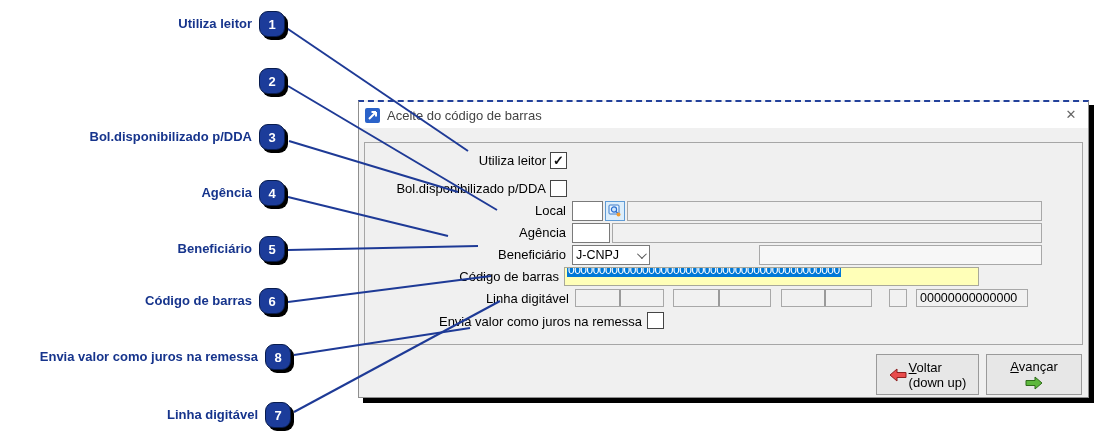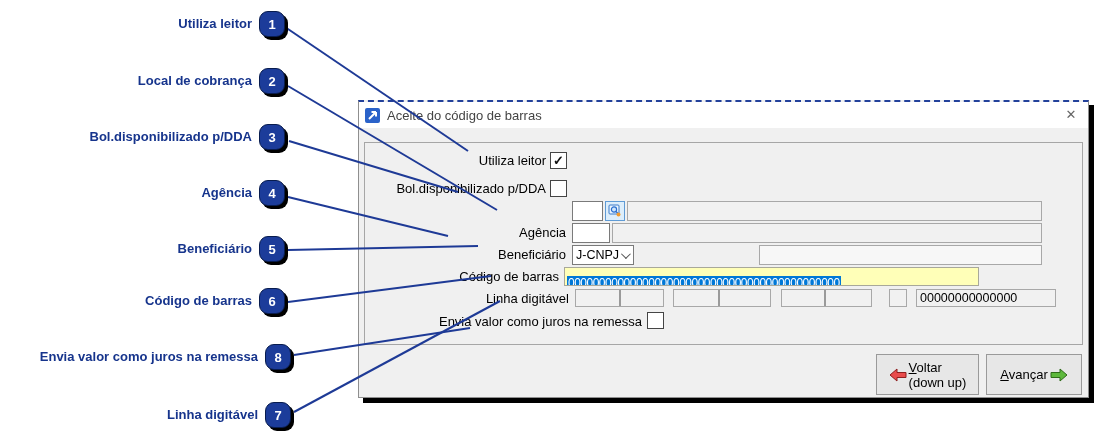--- a/index.html
+++ b/index.html
@@ -37,21 +37,21 @@
   .ro     { position:absolute; height:20px; background:#f1f1f1; border:1px solid #a8a8a8;
             font-size:12.5px; color:#000; padding:0 3px; line-height:18px; }
   .combo  { position:absolute; height:20px; background:#fff; border:1px solid #7a7a7a;
             font-size:12.5px; color:#000; padding:0 3px; display:flex; align-items:center;
             justify-content:space-between; }
   .chev   { width:7px; height:7px; border-right:1.5px solid #555; border-bottom:1.5px solid #555;
             transform:rotate(45deg) translateY(-2px); margin-right:2px; }
   .lookup-btn { position:absolute; width:20px; height:20px; background:#ddeefb;
                 border:1px solid #5f9bd5; display:flex; align-items:center; justify-content:center; }
   .barcode-field { position:absolute; height:19px; border:1px solid #a8a89a;
-                   display:flex; align-items:flex-start; padding:8px 2px; overflow:hidden; }
+                   display:flex; align-items:flex-end; padding:8px 2px; overflow:hidden; }
   .barcode-sel { font-size:12px; letter-spacing:-0.5px; color:#fff; padding:0 1px;
                  white-space:nowrap; }
   .ld-box { position:absolute; height:18px; background:#f1f1f1; border:1px solid #a8a8a8; }
   .ld-div { position:absolute; top:0; width:2px; height:16px; background:#9a9a9a; }
   .ld-val { font-size:12.5px; line-height:16px; padding:0 3px; color:#000; }
 
   .nav-btn { position:absolute; top:252px; width:103px; height:41px; background:#e7e7e7;
              border:1px solid #9a9a9a; display:flex; align-items:center; justify-content:center;
              gap:2px; cursor:pointer; }
   .nav-text { font-size:13px; color:#000; line-height:15px; text-align:left; }
@@ -76,37 +76,38 @@
     <div class="panel"></div>
 
     <div class="dlg-label" style="left:0;width:187px;top:50px;">Utiliza leitor</div>
     <div class="checkbox" style="left:191px;top:50px;">
       <span>✓</span>
     </div>
 
     <div class="dlg-label" style="left:0;width:187px;top:78px;">Bol.disponibilizado p/DDA</div>
     <div class="checkbox" style="left:191px;top:78px;"></div>
 
+    <div class="dlg-label" style="left:0;width:207px;top:100px;">Local</div>
     <div class="input" style="left:213px;top:99px;width:31px;"></div>
     <div class="lookup-btn" style="left:246px;top:99px;">
       <svg width="14" height="14">
         <rect x="1" y="1" width="10" height="9" rx="1" fill="#eaf4fd" stroke="#3a7bc8" stroke-width="1"></rect>
         <circle cx="6" cy="5.5" r="2.6" fill="#cfe6fa" stroke="#2a6fd0" stroke-width="1.2"></circle>
         <line x1="8" y1="7.5" x2="10.5" y2="10" stroke="#2a6fd0" stroke-width="1.4"></line>
         <circle cx="10.5" cy="10.5" r="2" fill="#f29b2d"></circle>
       </svg>
     </div>
     <div class="ro" style="left:268px;top:99px;width:415px;"></div>
 
     <div class="dlg-label" style="left:0;width:207px;top:122px;">Agência</div>
     <div class="input" style="left:213px;top:121px;width:38px;"></div>
     <div class="ro" style="left:253px;top:121px;width:430px;"></div>
 
     <div class="dlg-label" style="left:0;width:207px;top:144px;">Beneficiário</div>
-    <div class="combo" style="left:213px;top:143px;width:62px;">
+    <div class="combo" style="left:213px;top:143px;width:78px;">
       <span>J-CNPJ</span>
       <span class="chev"></span>
     </div>
     <div class="input" style="left:400px;top:143px;width:283px;background:#f7f7f7;border-color:#a8a8a8;"></div>
 
     <div class="dlg-label" style="left:0;width:200px;top:166px;">Código de barras</div>
     <div class="barcode-field" style="left:205px;top:165px;width:415px;background:#ffffb8;">
       <span class="barcode-sel" style="background:#0078d7;">00000000000000000000000000000000000000000000</span>
     </div>
 
@@ -114,37 +115,37 @@
     <div class="ld-box" style="left:216px;top:187px;width:89px;">
         <div class="ld-div" style="left:43px;"></div>
       </div>
     <div class="ld-box" style="left:314px;top:187px;width:98px;">
         <div class="ld-div" style="left:44px;"></div>
       </div>
     <div class="ld-box" style="left:422px;top:187px;width:91px;">
         <div class="ld-div" style="left:42px;"></div>
       </div>
     <div class="ld-box" style="left:530px;top:187px;width:18px;"></div>
-    <div class="ld-box" style="left:557px;top:187px;width:140px;">
+    <div class="ld-box" style="left:557px;top:187px;width:112px;">
       <div class="ld-val">00000000000000</div>
     </div>
 
     <div class="dlg-label" style="left:0;width:283px;top:211px;">Envia valor como juros na remessa</div>
     <div class="checkbox" style="left:288px;top:210px;"></div>
 
     <div class="nav-btn" style="left:517px;">
       <svg width="18" height="14">
         <path d="M8,1 L1,7 L8,13 L8,9.5 L17,9.5 L17,4.5 L8,4.5 Z" fill="#e84b4b" stroke="#8d1f1f" stroke-width="1"></path>
       </svg>
       <div class="nav-text">
         <div><span class="accel">V</span><span>oltar</span></div>
         <div>(down up)</div>
       </div>
     </div>
-    <div class="nav-btn" style="left:627px;width:96px;">
+    <div class="nav-btn" style="left:627px;width:96px;flex-direction:column;">
       <div class="nav-text">
         <div><span class="accel">A</span><span>vançar</span></div>
       </div>
       <svg width="18" height="14">
         <path d="M10,1 L17,7 L10,13 L10,9.5 L1,9.5 L1,4.5 L10,4.5 Z" fill="#5db83c" stroke="#2f6b1a" stroke-width="1"></path>
       </svg>
     </div>
   </div>
 
   <svg class="lines" width="1100" height="441">
@@ -154,21 +155,20 @@
     <line x1="288" y1="197" x2="448" y2="236" stroke="#1e3a96" stroke-width="2"></line>
     <line x1="288" y1="250" x2="478" y2="246" stroke="#1e3a96" stroke-width="2"></line>
     <line x1="288" y1="302" x2="491" y2="276" stroke="#1e3a96" stroke-width="2"></line>
     <line x1="294" y1="355" x2="470" y2="328" stroke="#1e3a96" stroke-width="2"></line>
     <line x1="294" y1="412" x2="500" y2="301" stroke="#1e3a96" stroke-width="2"></line>
   </svg>
 
   <div class="ann-label" style="left:0;width:252px;top:15px;">Utiliza leitor</div>
   <div class="badge" style="left:259px;top:11px;">1</div>
 
-  <div class="ann-label" style="left:0;width:252px;top:72px;">Local de cobrança</div>
   <div class="badge" style="left:259px;top:68px;">2</div>
 
   <div class="ann-label" style="left:0;width:252px;top:128px;">Bol.disponibilizado p/DDA</div>
   <div class="badge" style="left:259px;top:124px;">3</div>
 
   <div class="ann-label" style="left:0;width:252px;top:184px;">Agência</div>
   <div class="badge" style="left:259px;top:180px;">4</div>
 
   <div class="ann-label" style="left:0;width:252px;top:240px;">Beneficiário</div>
   <div class="badge" style="left:259px;top:236px;">5</div>

